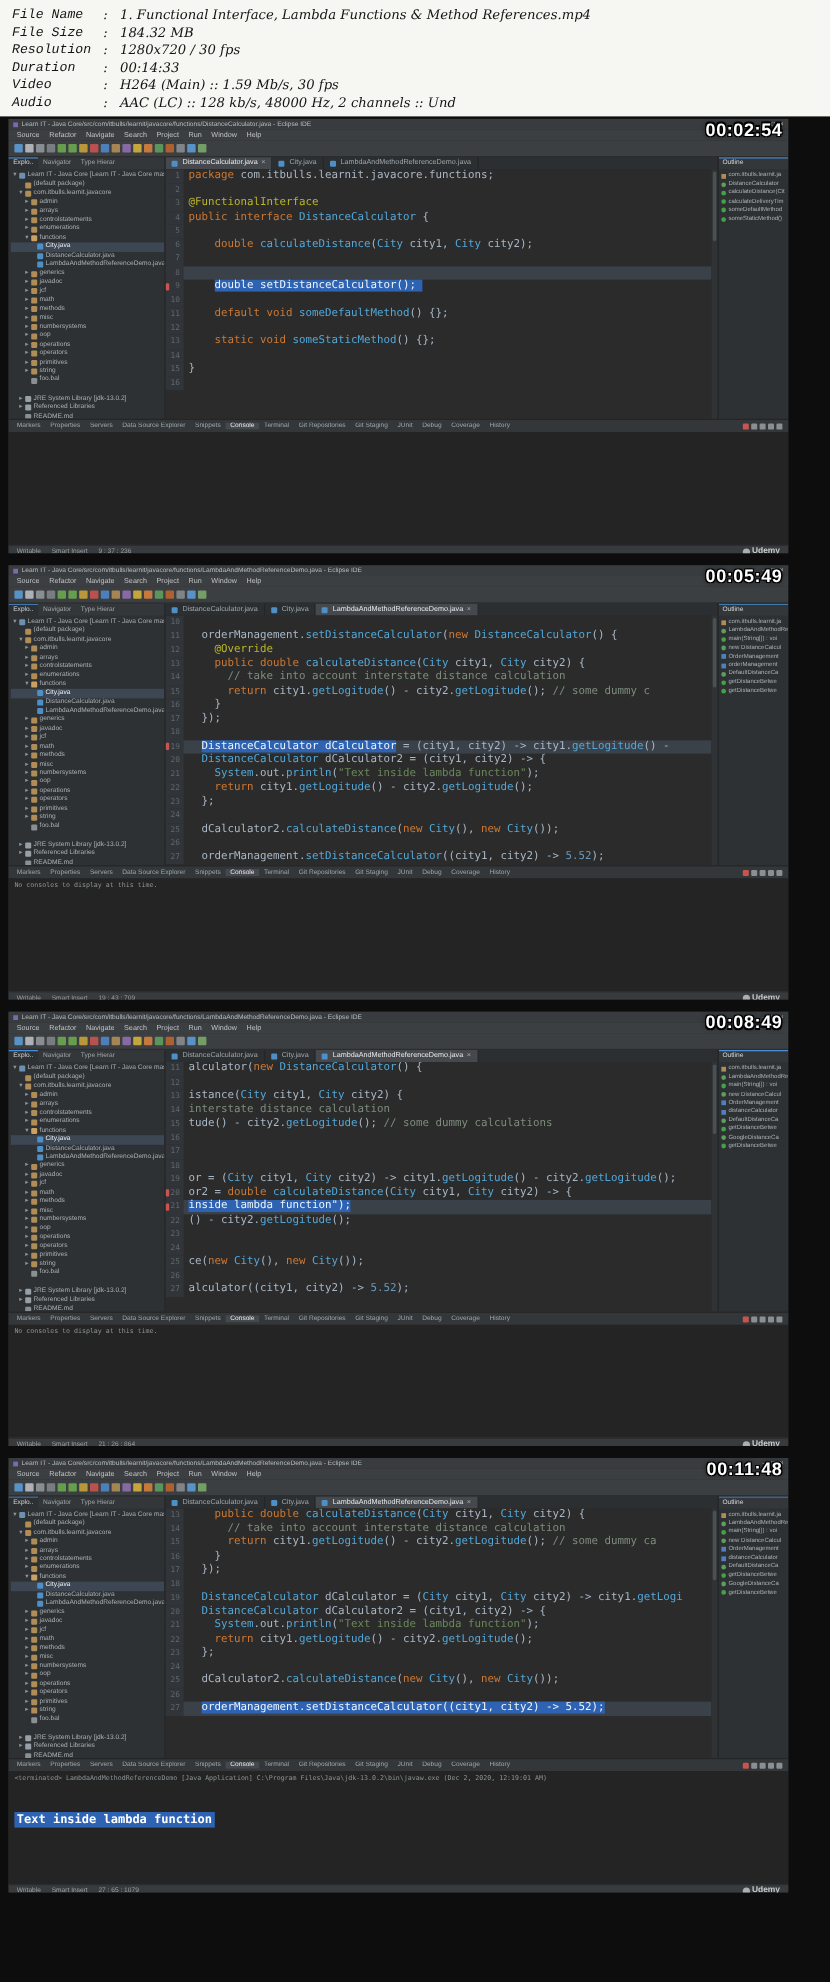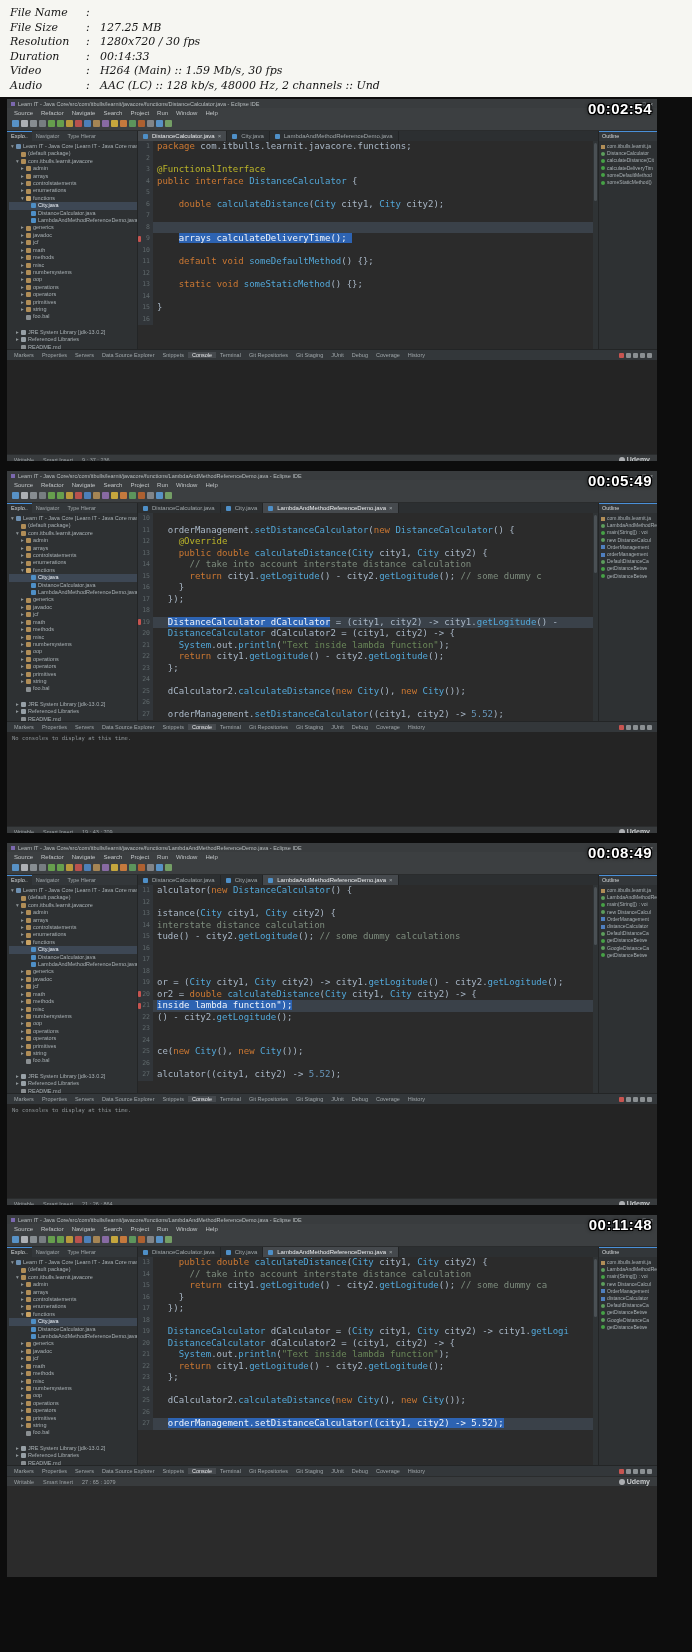--- a/index.html
+++ b/index.html
@@ -1,21 +1,21 @@
 <!DOCTYPE html>
 <html><head>
 <meta charset="utf-8">
 <style>
   html,body{margin:0;padding:0;}
   body{width:692px;height:1652px;background:#0d0d0d;font-family:"Liberation Sans",sans-serif;position:relative;overflow:hidden;}
   i{font-style:normal;}
   
   .meta{background:#f6f6f2;height:97px;padding:6px 8px 0 10px;box-sizing:border-box;}
   .meta-row{display:flex;font:italic 11px/14.6px "DejaVu Serif",serif;color:#141414;}
-  .meta-label{width:76px;flex:none;}
+  .meta-label{width:76px;flex:none;font-family:Liberation Mono, monospace;}
   .meta-sep{width:14px;flex:none;}
   .meta-value{white-space:nowrap;}
   
   #shots>.shot{margin:10px 0 0 7px;}
   #shots>.shot:first-child{margin-top:2px;}
   .shot{position:relative;width:650px;height:362px;background:#2b2b2b;display:flex;flex-direction:column;overflow:hidden;}
   .timestamp{position:absolute;top:1px;right:5px;z-index:9;font:bold 15px "Liberation Sans",sans-serif;color:#fff;letter-spacing:.5px;
     text-shadow:-1px -1px 0 #000,1px -1px 0 #000,-1px 1px 0 #000,1px 1px 0 #000,0 0 4px #000;}
   .titlebar{height:9px;flex:none;background:#393c3e;display:flex;align-items:center;gap:3px;padding:0 4px;font-size:5.5px;color:#b6bcbe;white-space:nowrap;overflow:hidden;}
   .appicon{width:4px;height:4px;background:#7b68ae;flex:none;}
@@ -76,25 +76,26 @@
   .wmark{margin-left:auto;display:flex;align-items:center;gap:2px;font:bold 7px "Liberation Sans",sans-serif;color:#c9ccce;}
   .wdot{width:6px;height:6px;border-radius:50%;background:#c9ccce;opacity:.8;}
 </style>
 </head>
 <body>
 
 <div class="meta" id="meta">
     <div class="meta-row">
       <span class="meta-label">File Name</span>
       <span class="meta-sep">:</span>
+      <span class="meta-value">1. Functional Interface, Lambda Functions &amp; Method References.mp4</span>
     </div>
     <div class="meta-row">
       <span class="meta-label">File Size</span>
       <span class="meta-sep">:</span>
-      <span class="meta-value">127.25 MB</span>
+      <span class="meta-value">184.32 MB</span>
     </div>
     <div class="meta-row">
       <span class="meta-label">Resolution</span>
       <span class="meta-sep">:</span>
       <span class="meta-value">1280x720 / 30 fps</span>
     </div>
     <div class="meta-row">
       <span class="meta-label">Duration</span>
       <span class="meta-sep">:</span>
       <span class="meta-value">00:14:33</span>
@@ -342,21 +343,21 @@
               </div>
               <div class="cl">
                 <span class="ln">7</span>
                 <span class="ct"></span>
               </div>
               <div class="cl cur">
                 <span class="ln">8</span>
               </div>
               <div class="cl">
                 <span class="ln">9<i class="gmk" style="background: rgb(199, 84, 80);"></i></span>
-                <span class="ct"><span class="d">    </span><span class="sel">arrays calculateDeliveryTime(); </span></span>
+                <span class="ct"><span class="d">    </span><span class="sel">double setDistanceCalculator(); </span></span>
               </div>
               <div class="cl">
                 <span class="ln">10</span>
                 <span class="ct"></span>
               </div>
               <div class="cl">
                 <span class="ln">11</span>
                 <span class="ct"><span class="d">    </span><span class="k">default</span><span class="d"> </span><span class="k">void</span><span class="d"> </span><span class="t">someDefaultMethod</span><span class="d">() {};</span></span>
               </div>
               <div class="cl">
@@ -1519,20 +1520,21 @@
           <span class="btab">History</span>
         </span>
       <span class="cicons">
           <span class="cic" style="background: rgb(199, 84, 80);"></span>
           <span class="cic" style="background: rgb(138, 143, 146);"></span>
           <span class="cic" style="background: rgb(138, 143, 146);"></span>
           <span class="cic" style="background: rgb(138, 143, 146);"></span>
           <span class="cic" style="background: rgb(138, 143, 146);"></span>
         </span>
     </div>
+    <div class="console"><div class="dim">&lt;terminated&gt; LambdaAndMethodReferenceDemo [Java Application] C:\Program Files\Java\jdk-13.0.2\bin\javaw.exe (Dec 2, 2020, 12:19:01 AM)</div><div class="out">Text inside lambda function</div></div>
     <div class="statusbar">
       <span>Writable</span>
       <span>Smart Insert</span>
       <span>27 : 65 : 1079</span>
       <span class="wmark">
           <i class="wdot"></i>
           <span>Udemy</span>
         </span>
     </div>
   </section>

